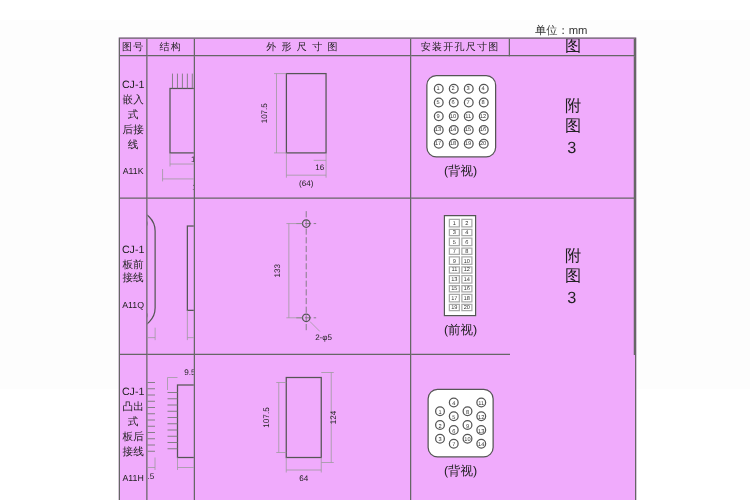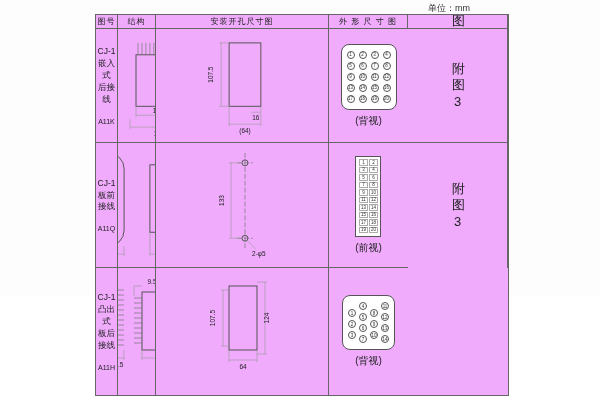--- a/index.html
+++ b/index.html
@@ -1,18 +1,18 @@
 <!DOCTYPE html>
 <html><head>
 <meta charset="utf-8">
 <style>
   * { margin:0; padding:0; box-sizing:border-box; }
   html,body { width:600px; height:400px; }
   body { font-family:"Liberation Sans","DejaVu Sans",sans-serif; background:#ffffff; }
-  .page { position:relative; width:600px; height:295px; background:#fdfdfd; color:#222; }
+  .page { position:relative; width:600px; height:295px; background:#fdfdfd; color:#222;margin-top:16px; }
   .unit { position:absolute; top:2px; left:428px; font-size:9px; color:#333; }
   .dtable { position:absolute; left:95px; top:14px; display:grid;
             grid-template-columns:22px 38px 173px 79px 100px;
             grid-template-rows:14px 114px 125px 127px;
             border:1px solid #666; background:#f0abfc; }
   .cell { border-right:1px solid #666; border-bottom:1px solid #666;
           display:flex; flex-direction:column; align-items:center; justify-content:center;
           overflow:hidden; position:relative; }
   .cell.lc { border-right:none; }
   .cell.lr { border-bottom:none; }
@@ -42,22 +42,22 @@
 </head>
 <body>
 
 <div class="page">
   <div class="unit">单位：mm</div>
 
   <div class="dtable">
 
     <div class="cell head">图号</div>
     <div class="cell head">结构</div>
+    <div class="cell head">外 形 尺 寸 图</div>
     <div class="cell head">安装开孔尺寸图</div>
-    <div class="cell head">外 形 尺 寸 图</div>
 
     <div class="cell">
       <span class="figtext">附图3</span>
     </div>
     <div class="cell">
       <div class="structlines">CJ-1
 嵌入式
 后接线</div>
       <div class="model">A11K</div>
     </div>

